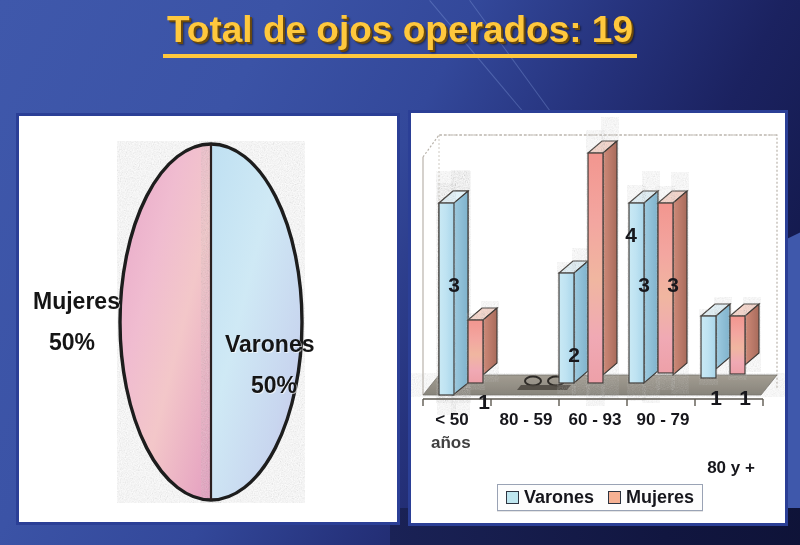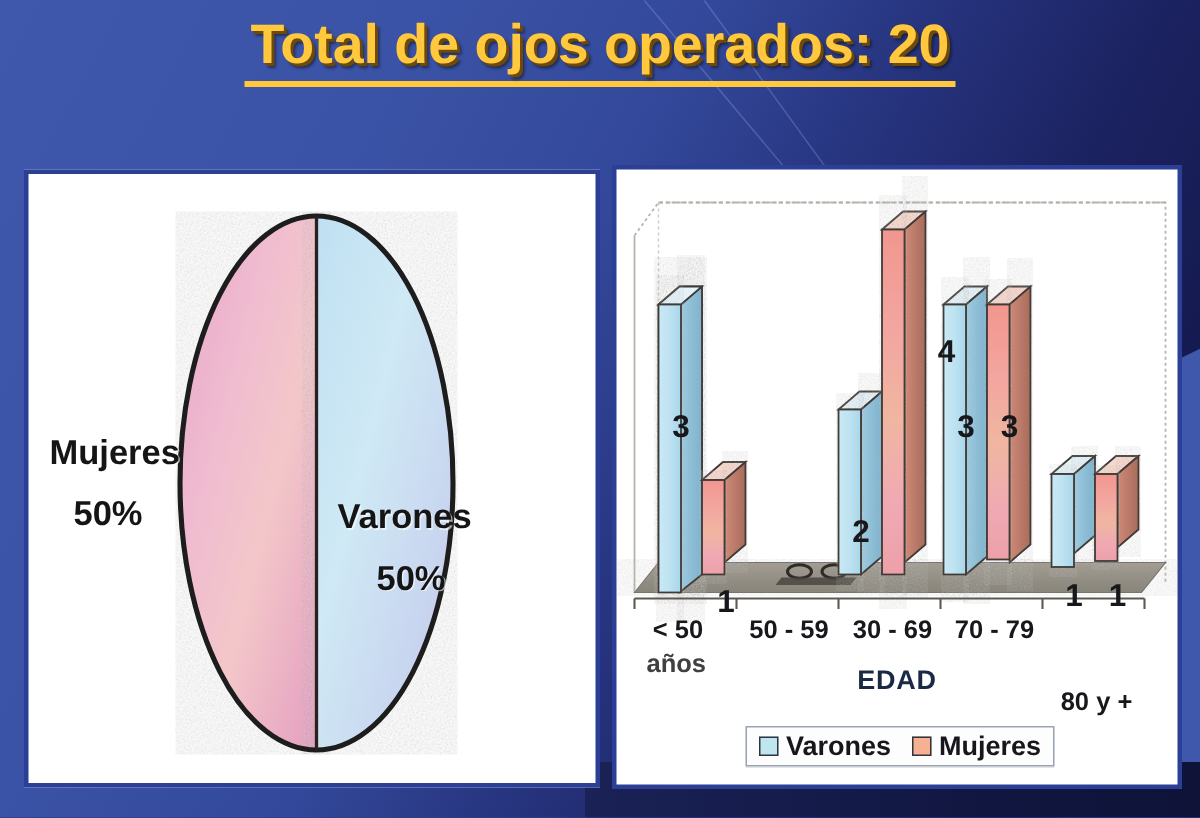--- a/index.html
+++ b/index.html
@@ -162,21 +162,21 @@
 <body>
 
 <div id="slide">
 
   <div id="bg-wedge-bright"></div>
   <div id="bg-wedge-dark"></div>
   <div id="bg-swoosh-1"></div>
   <div id="bg-swoosh-2"></div>
 
   <div id="title-wrap">
-    <span id="title-text">Total de ojos operados: 20</span>
+    <span id="title-text">Total de ojos operados: 19</span>
   </div>
 
   <div class="panel" id="pie-panel">
     <div class="panel-inner">
 
       <div id="pie-figure">
         <svg id="pie-svg" viewBox="0 0 188 362" xmlns="http://www.w3.org/2000/svg">
           <defs>
             <linearGradient id="gradMuj" x1="0" y1="0" x2="1" y2="1">
               <stop offset="0%" stop-color="#e7a7c8"></stop>
@@ -337,26 +337,25 @@
 
       <div class="cat-label" style="left:220px; top:160px; width:26px; font-size:21px;">3</div>
       <div class="cat-label" style="left:249px; top:160px; width:26px; font-size:21px;">3</div>
 
       <div class="cat-label" style="left:292px; top:273px; width:26px; font-size:21px;">1</div>
       <div class="cat-label" style="left:321px; top:273px; width:26px; font-size:21px;">1</div>
 
       <div class="cat-label" style="left:8px;  top:297px; width:66px;">&lt; 50</div>
       <div class="cat-sub" style="left:20px;  top:320px;">años</div>
 
-      <div class="cat-label" style="left:80px;  top:297px; width:70px;">50 - 59</div>
-      <div class="cat-label" style="left:149px; top:297px; width:70px;">30 - 69</div>
-      <div class="cat-label" style="left:217px; top:297px; width:70px;">70 - 79</div>
+      <div class="cat-label" style="left:80px;  top:297px; width:70px;">80 - 59</div>
+      <div class="cat-label" style="left:149px; top:297px; width:70px;">60 - 93</div>
+      <div class="cat-label" style="left:217px; top:297px; width:70px;">90 - 79</div>
       <div class="cat-label" style="left:284px; top:297px; width:72px;margin-top:48px;">80 y +</div>
 
-      <div id="axis-title">EDAD</div>
 
       <div id="legend">
         <div class="legend-entry">
           <span class="swatch varones"></span>
           <span class="legend-text">Varones</span>
         </div>
         <div class="legend-entry">
           <span class="swatch mujeres"></span>
           <span class="legend-text">Mujeres</span>
         </div>

